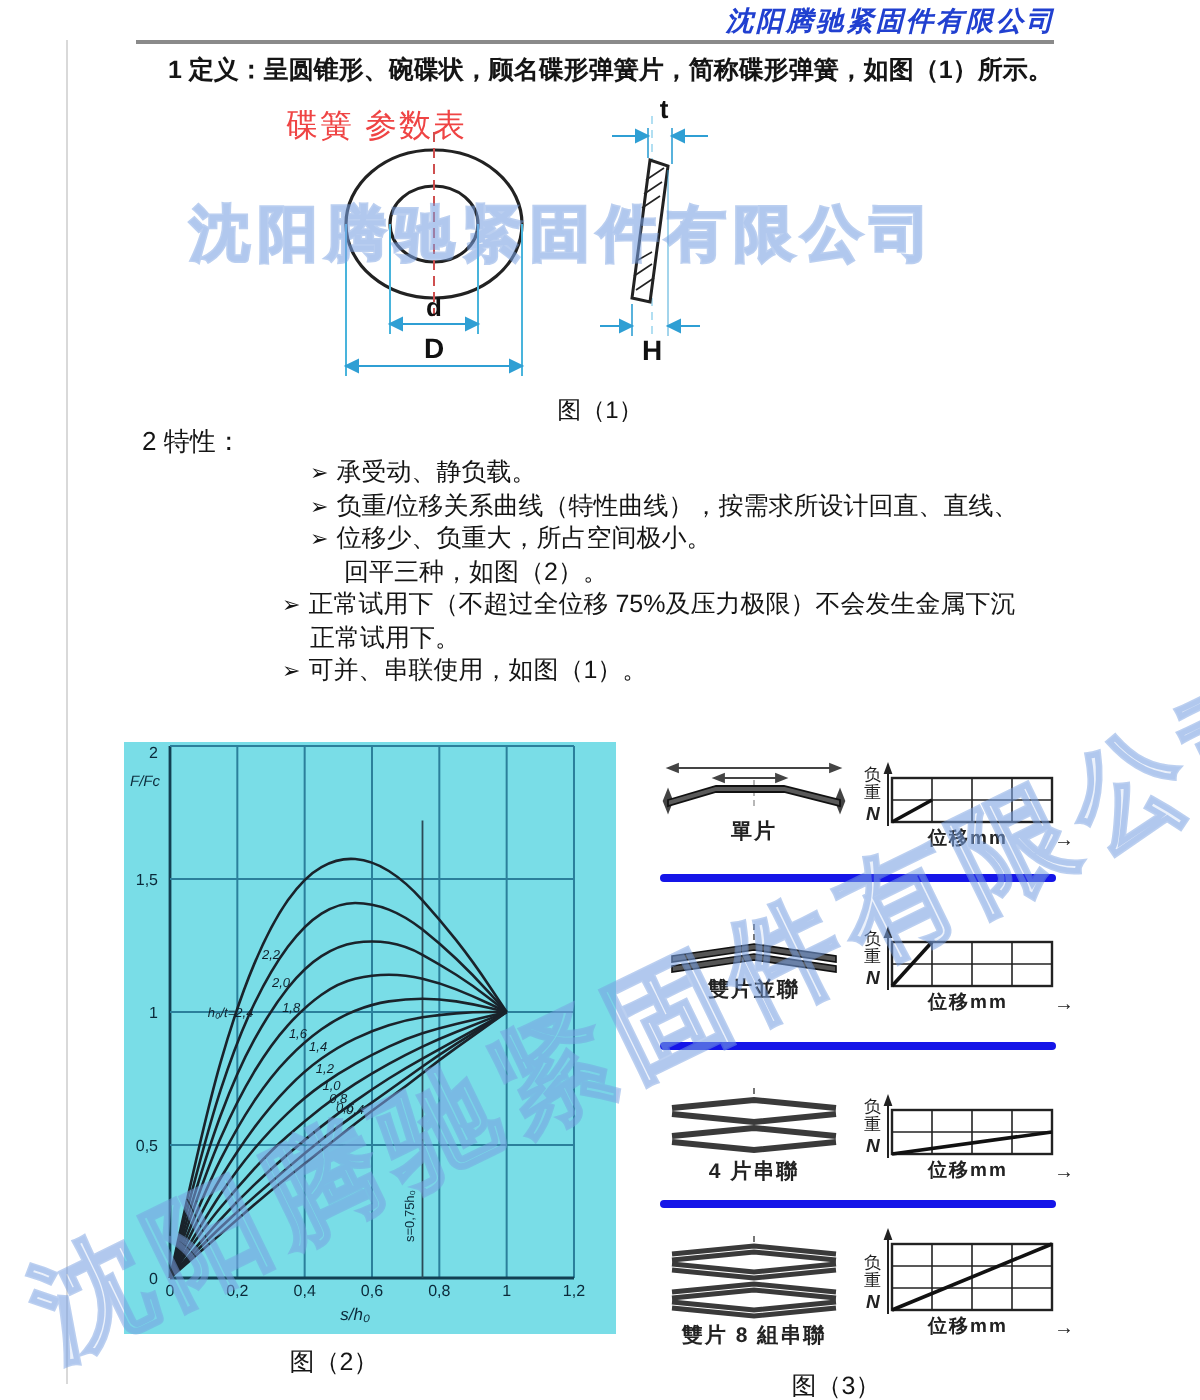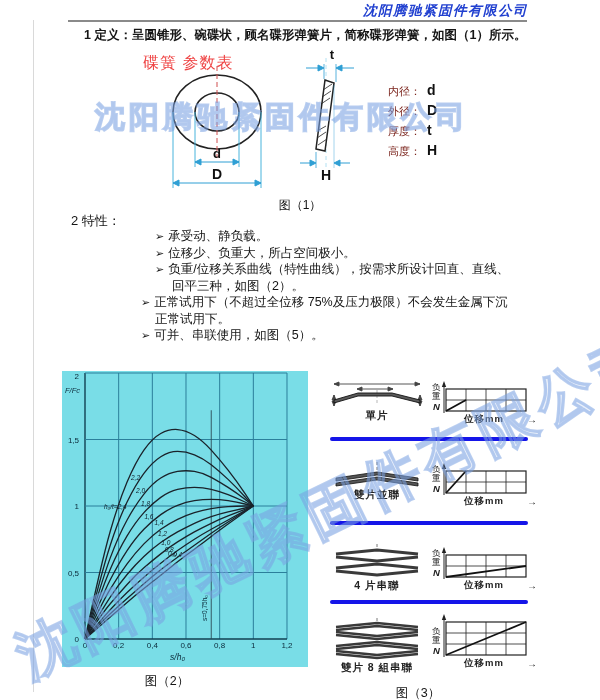--- a/index.html
+++ b/index.html
@@ -112,37 +112,31 @@
       <line x1="240" y1="115" x2="250" y2="115"></line>
         <line x1="280" y1="115" x2="290" y2="115"></line>
       <polygon points="256,115 250,112 250,118"></polygon>
         <polygon points="274,115 280,112 280,118"></polygon>
       <line x1="256" y1="104" x2="256" y2="120" stroke-width="0.8"></line>
         <line x1="274" y1="37" x2="274" y2="120" stroke-width="0.8" opacity="0.55"></line>
     </g>
     <text x="266" y="132" text-anchor="middle" font-size="14" font-weight="bold" fill="#111">H</text>
   </svg>
 
-  <div class="abs" id="fig1-params">
-      <div class="param-row"><span class="param-cn">内径：</span><span class="param-letter">d</span></div>
-      <div class="param-row"><span class="param-cn">外径：</span><span class="param-letter">D</span></div>
-      <div class="param-row"><span class="param-cn">厚度：</span><span class="param-letter">t</span></div>
-      <div class="param-row"><span class="param-cn">高度：</span><span class="param-letter">H</span></div>
-    </div>
   <div class="abs" id="fig1-caption">图（1）</div>
 
   <div class="abs" id="feat-heading">2 特性：</div>
   <div class="abs" id="feat-list">
       <div class="feat-row in"><span class="feat-marker">➢</span><span>承受动、静负载。</span></div>
+      <div class="feat-row in"><span class="feat-marker">➢</span><span>负重/位移关系曲线（特性曲线），按需求所设计回直、直线、</span></div>
       <div class="feat-row in"><span class="feat-marker">➢</span><span>位移少、负重大，所占空间极小。</span></div>
-      <div class="feat-row in"><span class="feat-marker">➢</span><span>负重/位移关系曲线（特性曲线），按需求所设计回直、直线、</span></div>
       <div class="feat-row in-cont"><span>回平三种，如图（2）。</span></div>
       <div class="feat-row out"><span class="feat-marker">➢</span><span>正常试用下（不超过全位移 75%及压力极限）不会发生金属下沉</span></div>
       <div class="feat-row out-cont"><span>正常试用下。</span></div>
-      <div class="feat-row out"><span class="feat-marker">➢</span><span>可并、串联使用，如图（5）。</span></div>
+      <div class="feat-row out"><span class="feat-marker">➢</span><span>可并、串联使用，如图（1）。</span></div>
     </div>
 
   <svg class="abs" id="fig2-svg" width="246" height="296" viewBox="0 0 246 296">
       <rect x="0" y="0" width="246" height="296" fill="#79dde7"></rect>
       <line x1="23" y1="268" x2="23" y2="2" stroke="#123f52" stroke-width="1.4"></line>
       <line x1="56.666000000000004" y1="268" x2="56.666000000000004" y2="2" stroke="#2b7f9b" stroke-width="1"></line>
       <line x1="90.33200000000001" y1="268" x2="90.33200000000001" y2="2" stroke="#2b7f9b" stroke-width="1"></line>
       <line x1="123.998" y1="268" x2="123.998" y2="2" stroke="#2b7f9b" stroke-width="1"></line>
       <line x1="157.66400000000002" y1="268" x2="157.66400000000002" y2="2" stroke="#2b7f9b" stroke-width="1"></line>
       <line x1="191.33" y1="268" x2="191.33" y2="2" stroke="#2b7f9b" stroke-width="1"></line>

